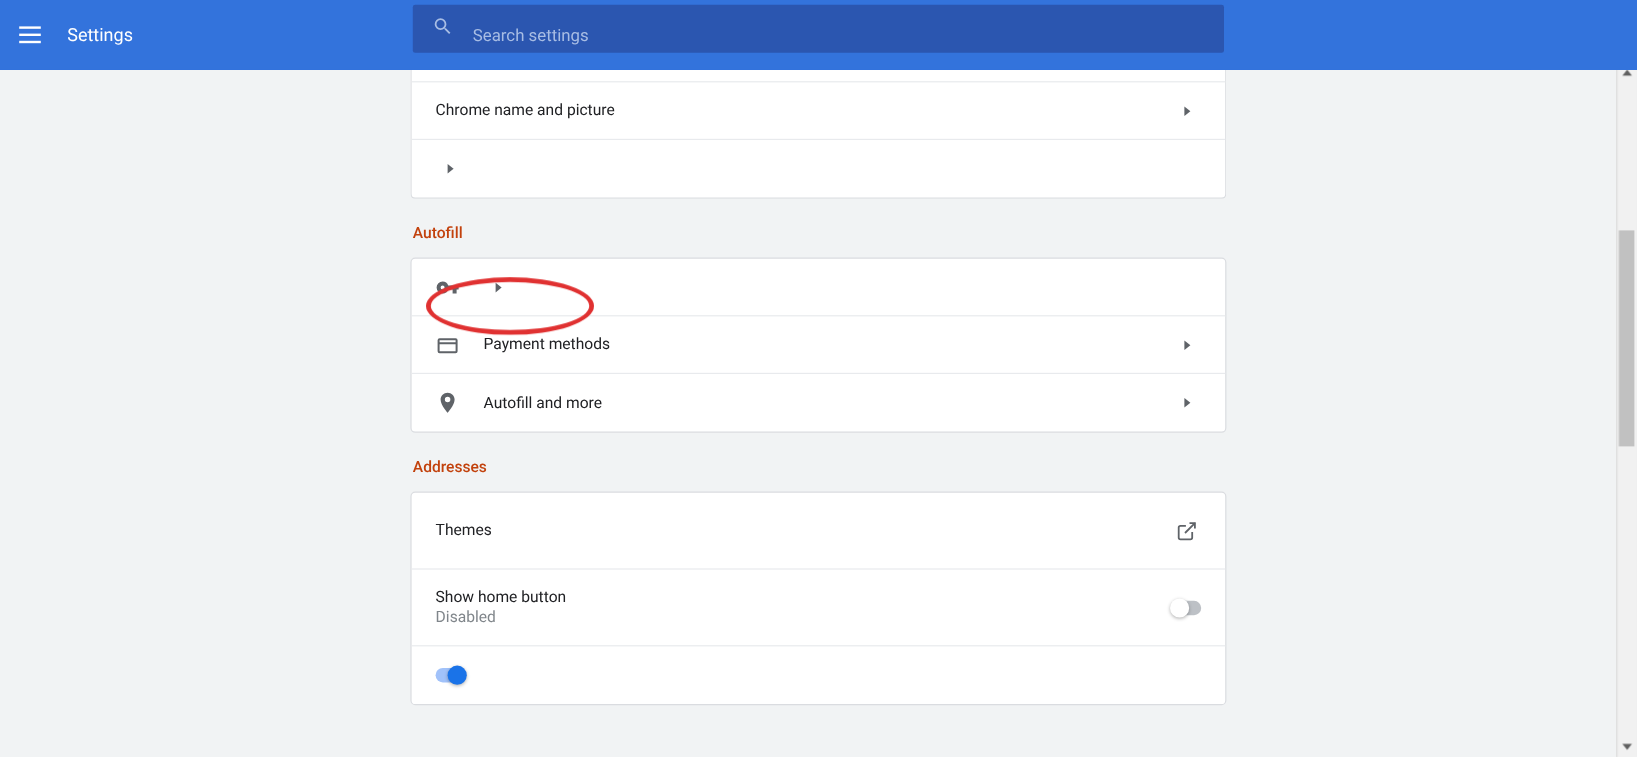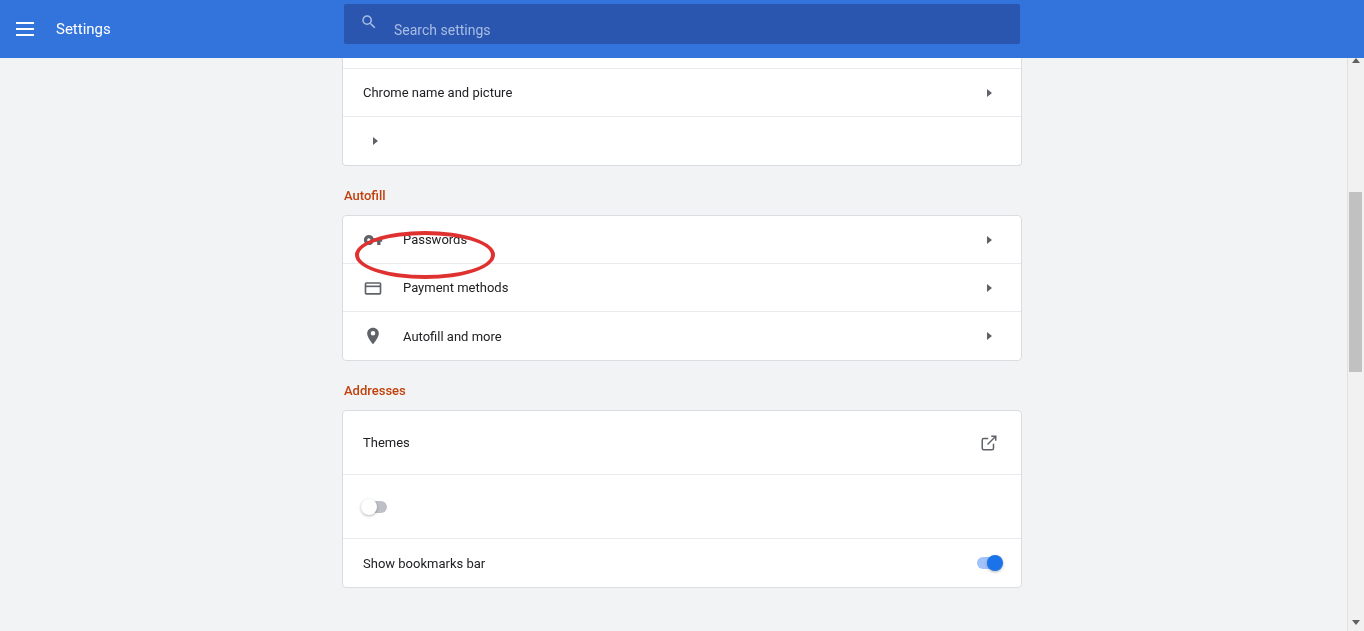--- a/index.html
+++ b/index.html
@@ -159,23 +159,20 @@
     </div>
 
     <div class="section-title">Autofill</div>
     <div class="card">
       <div class="row">
         <div class="row-icon">
           <svg width="20" height="20" viewBox="0 0 24 24" fill="#5f6368">
               <path d="M12.65 10A5.99 5.99 0 0 0 7 6a6 6 0 0 0 0 12 5.99 5.99 0 0 0 5.65-4H17v4h4v-4h2v-4H12.65zM7 14a2 2 0 1 1 0-4 2 2 0 0 1 0 4z"></path>
             </svg>
         </div>
-        <div class="row-body">
-            <span class="row-label">Passwords</span>
-          </div>
         <div class="row-action">
             <div class="arrow-right"></div>
           </div>
       </div>
       <div class="row">
         <div class="row-icon">
           <svg width="20" height="20" viewBox="0 0 24 24" fill="none" stroke="#5f6368" stroke-width="2">
               <rect x="3" y="6" width="18" height="13" rx="1"></rect>
               <line x1="3" y1="10" x2="21" y2="10"></line>
             </svg>
@@ -210,28 +207,29 @@
         </div>
         <div class="row-action">
           <svg width="18" height="18" viewBox="0 0 24 24" fill="none" stroke="#5f6368" stroke-width="2">
               <path d="M18 13v6a2 2 0 0 1-2 2H5a2 2 0 0 1-2-2V8a2 2 0 0 1 2-2h6"></path>
               <polyline points="15 3 21 3 21 9"></polyline>
               <line x1="10" y1="14" x2="21" y2="3"></line>
             </svg>
         </div>
       </div>
       <div class="row tall">
+        <div class="row-body">
+          <span class="row-label">Show home button</span>
+          <span class="row-sub">Disabled</span>
+        </div>
         <div class="row-action">
             <div class="toggle"></div>
           </div>
       </div>
       <div class="row">
-        <div class="row-body">
-          <span class="row-label">Show bookmarks bar</span>
-        </div>
         <div class="row-action">
             <div class="toggle on"></div>
           </div>
       </div>
     </div>
 
   </div>
 </div>
 
 <div class="annot-circle"></div>

